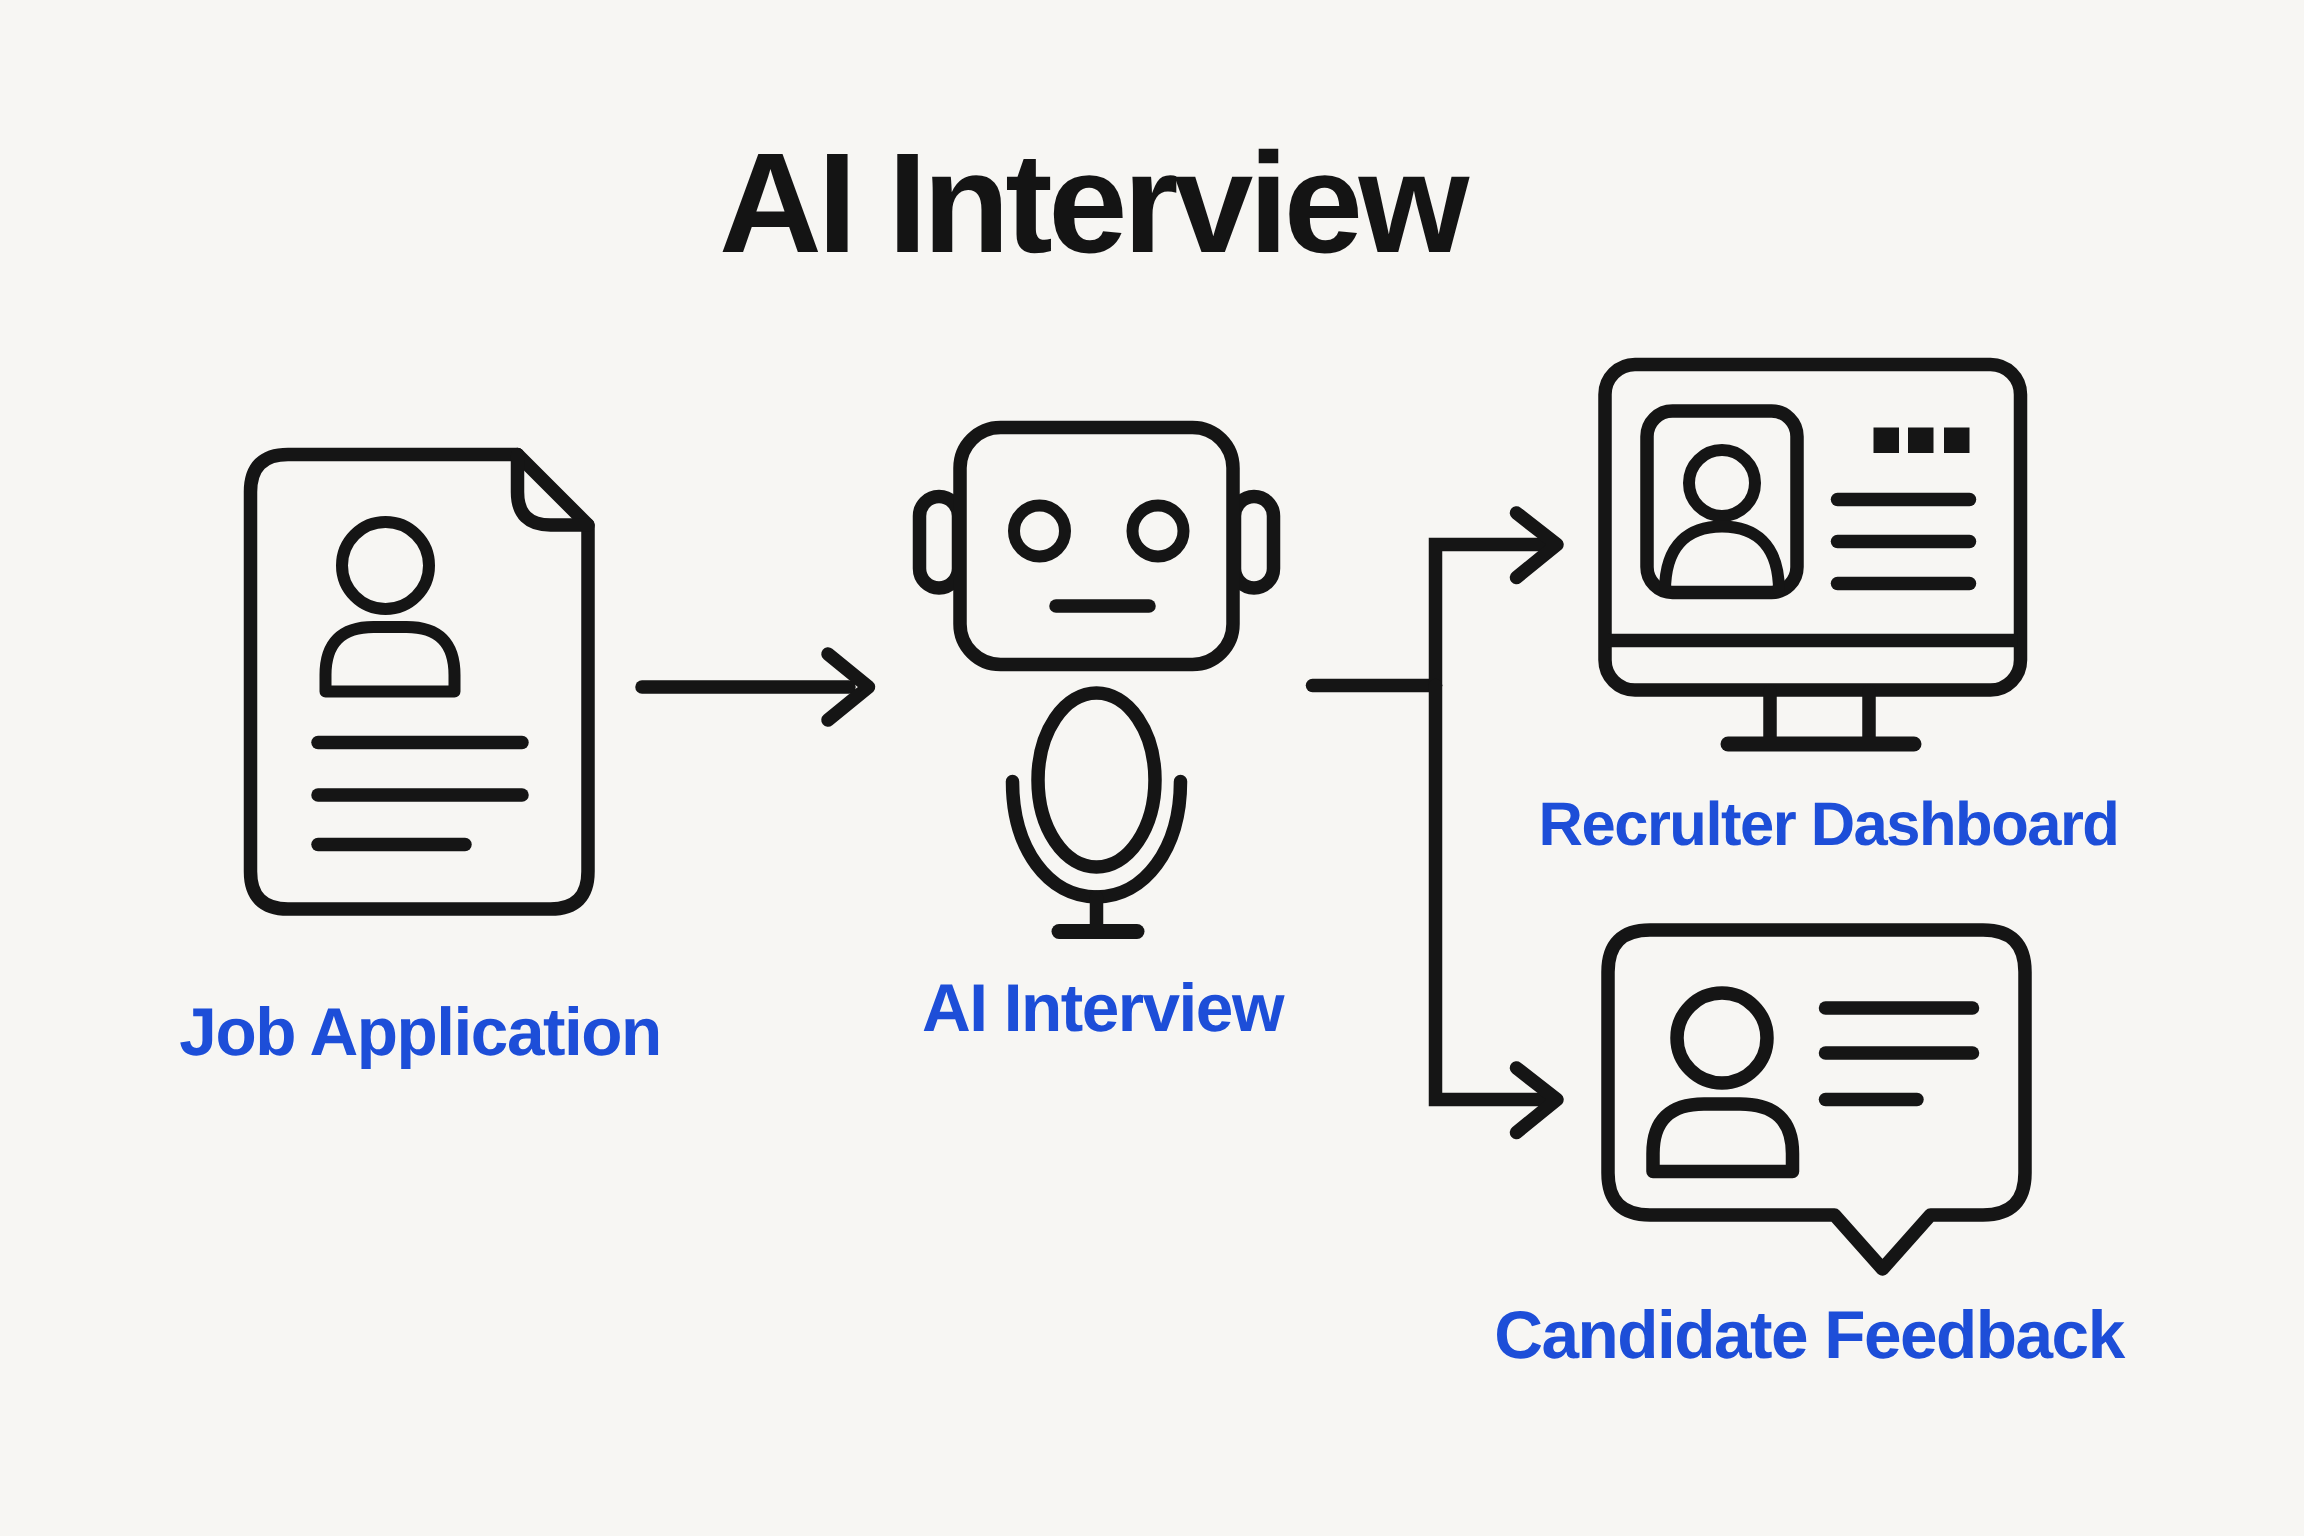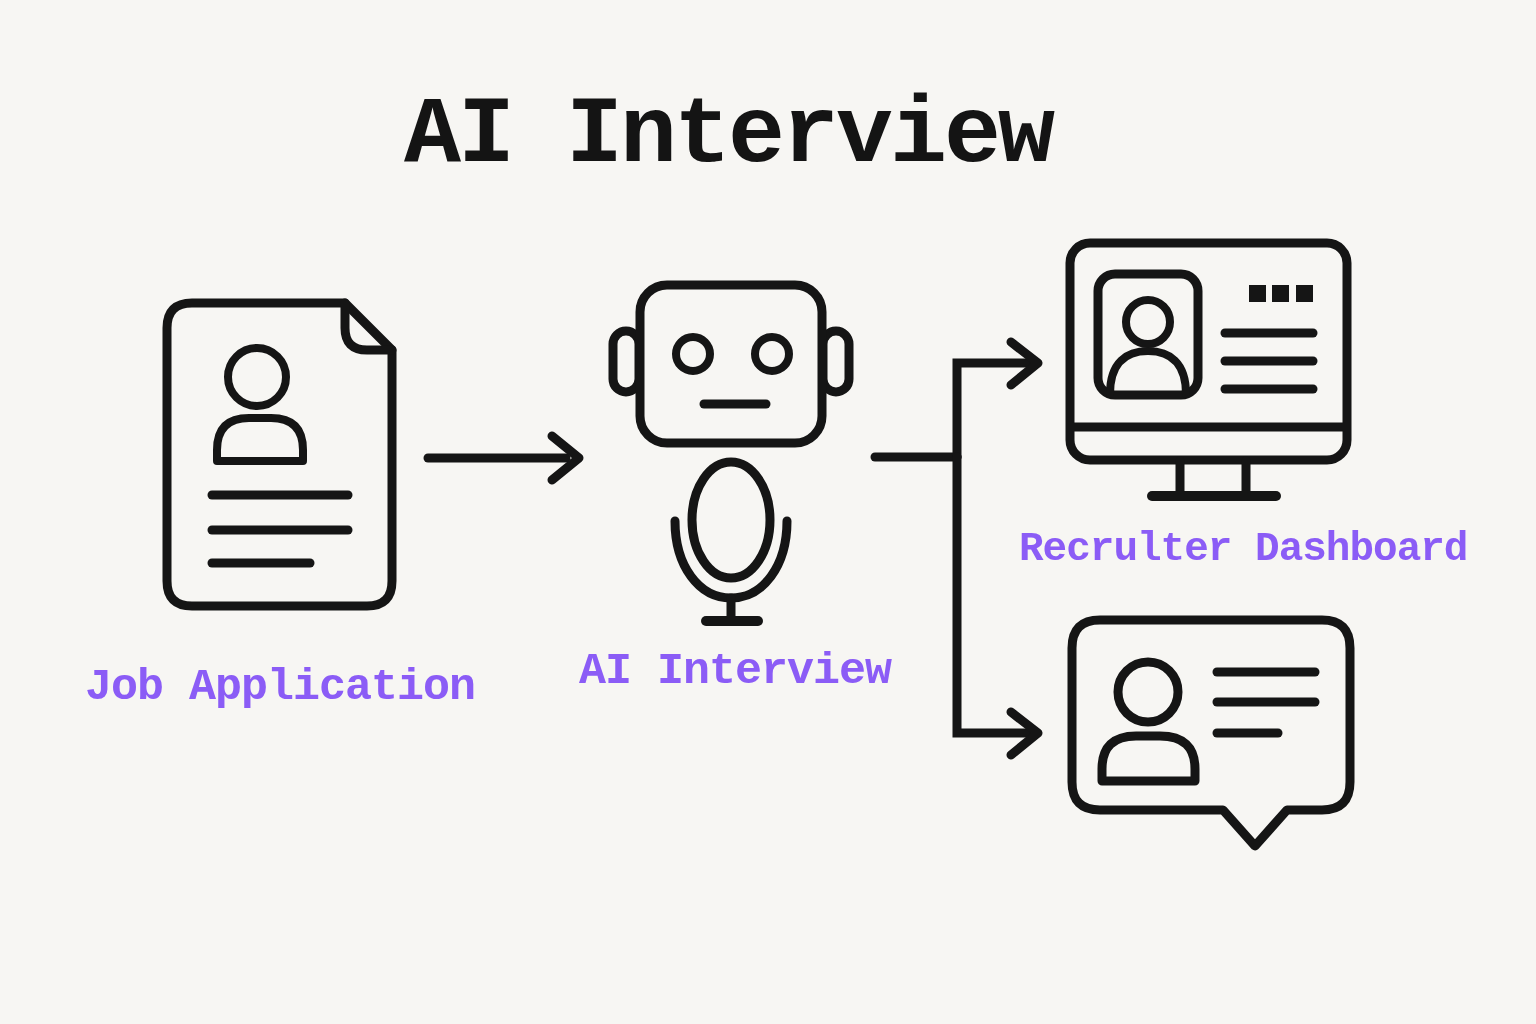--- a/index.html
+++ b/index.html
@@ -6,40 +6,39 @@
   body {
     width: 1536px; height: 1024px;
     background: #f7f6f3;
     font-family: "Liberation Sans", sans-serif;
     overflow: hidden;
   }
   .canvas {
     position: relative;
     width: 1536px; height: 718px;
     background: #f7f6f3;
-    font-family: Liberation Mono, monospace;
   }
   .title {
     position: absolute;
     left: 0; top: 82px; width: 1456px;
     text-align: center;
     font-size: 95px;
     font-weight: 800;
     letter-spacing: -3px;
     color: #141414;
   }
   .diagram-svg {
     position: absolute;
     left: 0; top: 0;
   }
   .label {
     position: absolute;
     text-align: center;
     font-weight: 700;
-    color: #8b5cf6;
+    color: #1d4ed8;
     letter-spacing: -1px;
     white-space: nowrap;
   }
   .label-job       { left: 60px;  top: 662px; width: 440px; font-size: 45px; }
   .label-interview { left: 535px; top: 646px; width: 400px; font-size: 45px; }
   .label-dashboard { left: 1019px; top: 526px; width: 400px; font-size: 41px; }
   .label-feedback  { left: 976px; top: 864px; width: 460px; font-size: 45px; }
 </style>
 </head>
 <body>
@@ -111,14 +110,15 @@
       <path d="M 1102 781 V 769 Q 1102 736 1136 736 H 1160 Q 1195 736 1195 769 V 781 Z"></path>
       <path d="M 1217 672 H 1315"></path>
       <path d="M 1217 702 H 1315"></path>
       <path d="M 1217 733 H 1278"></path>
     </g>
   </svg>
 
   <div class="label label-job">Job Application</div>
   <div class="label label-interview">AI Interview</div>
   <div class="label label-dashboard">Recrulter Dashboard</div>
+  <div class="label label-feedback">Candidate Feedback</div>
 
 </div>
 
 </body></html>

